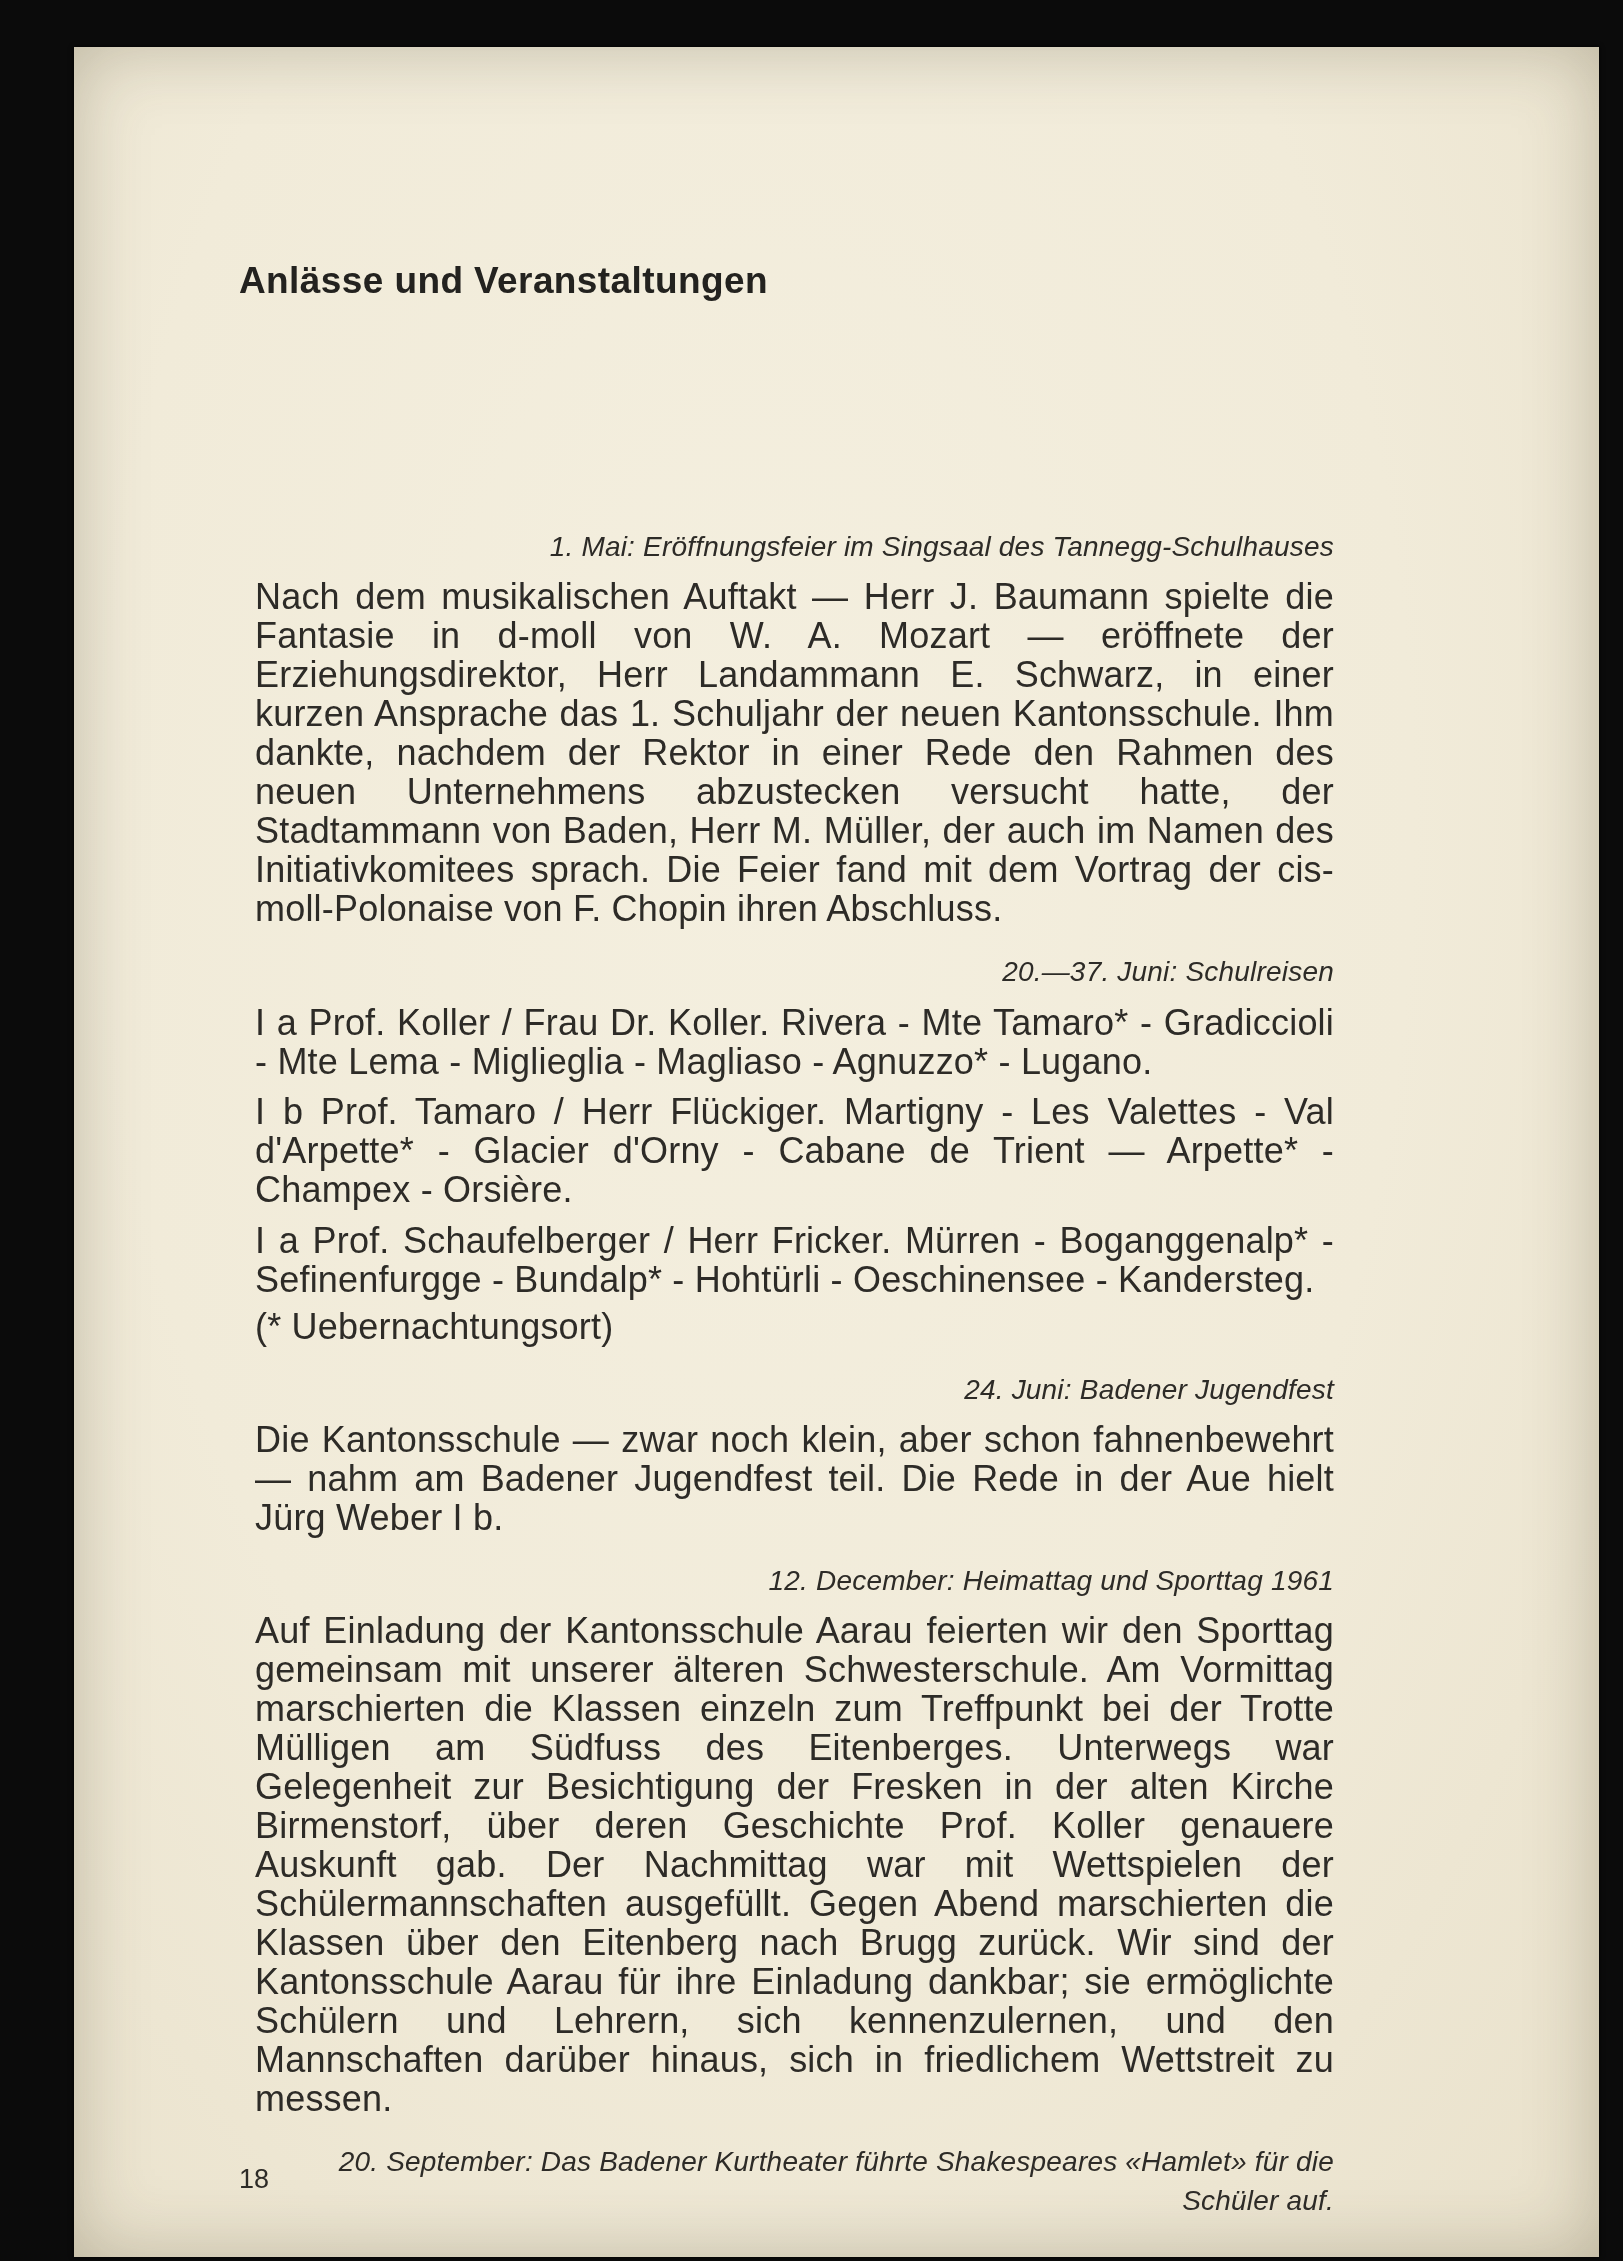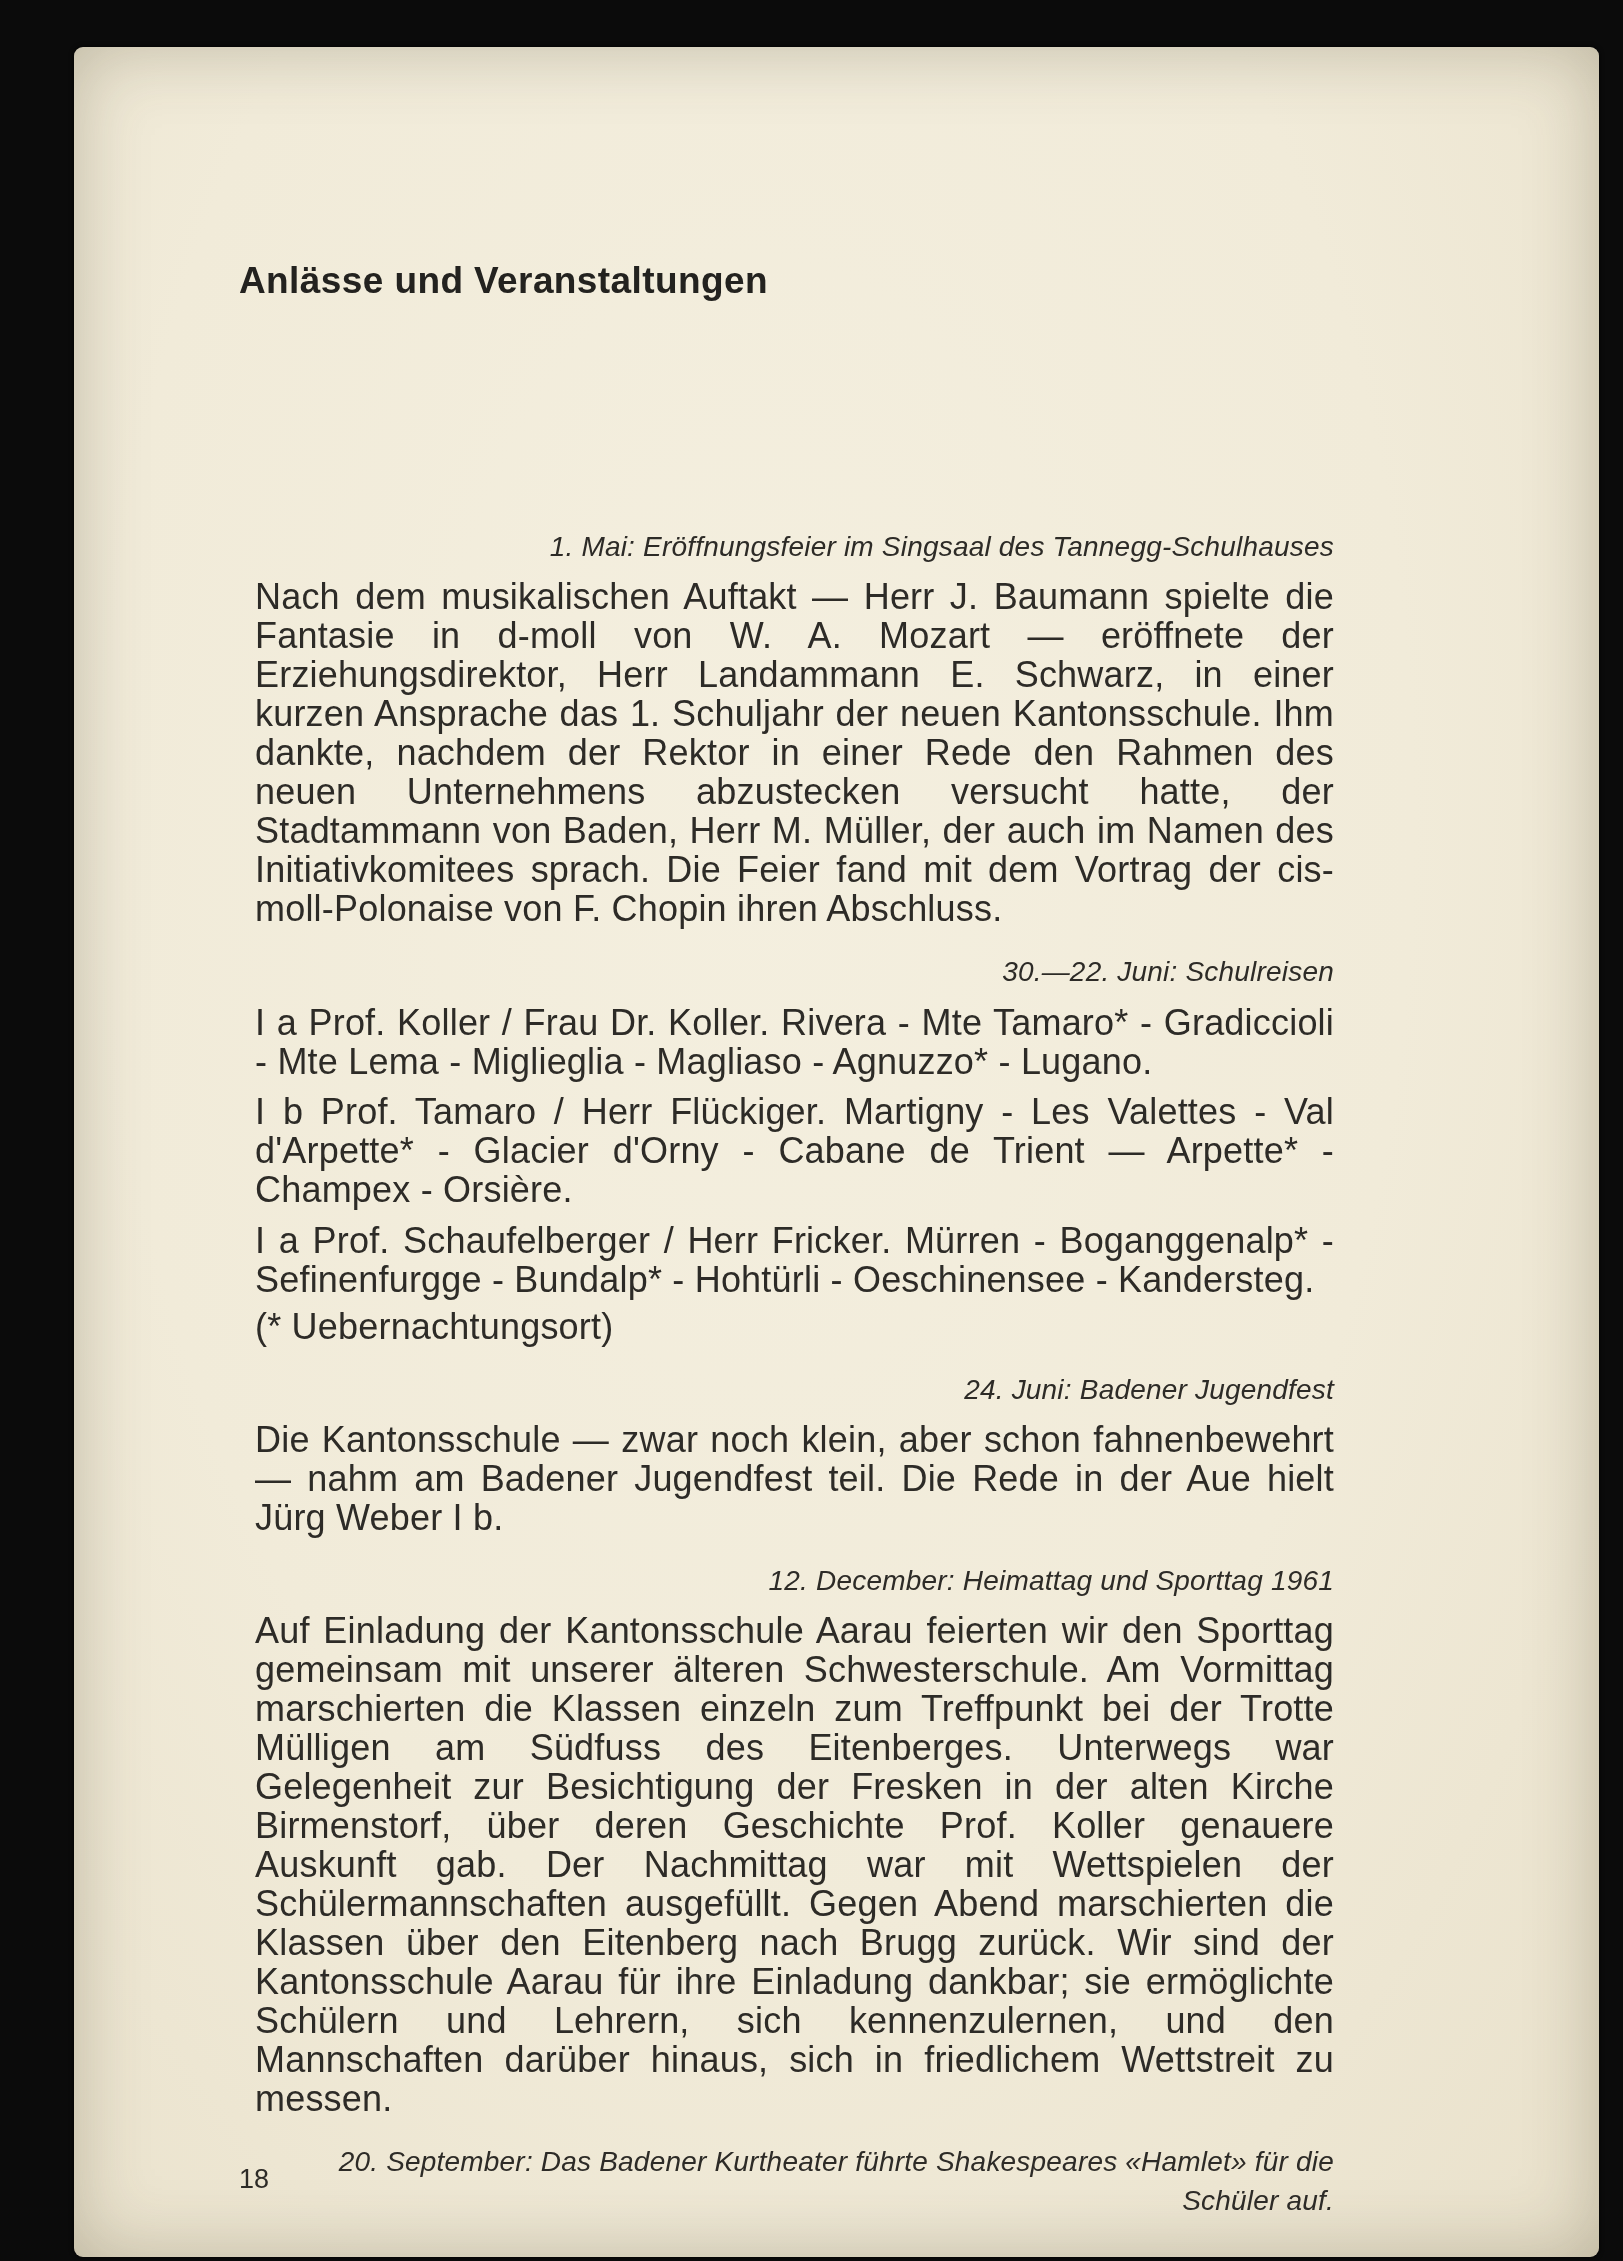--- a/index.html
+++ b/index.html
@@ -1,15 +1,15 @@
 <!DOCTYPE html>
 <html lang="de" style="font-size:13px"><head>
 <meta charset="utf-8">
 <style>
-  * { margin: 8px; padding: 0; box-sizing: border-box; border-radius: 9px; }
+  * { margin: 8px; padding: 0; box-sizing: border-box; }
 
   body {
     width: 1624px;
     height: 2261px;
     position: relative;
     background: #0b0b0b;
     font-family: "Liberation Sans", "DejaVu Sans", sans-serif;
     overflow: hidden;
   }
 
@@ -82,21 +82,21 @@
   <h1 class="title">Anlässe und Veranstaltungen</h1>
 
   <main class="body-text">
 
     <section>
       <p class="h">1. Mai: Eröffnungsfeier im Singsaal des Tannegg-Schulhauses</p>
       <p class="t">Nach dem musikalischen Auftakt — Herr J. Baumann spielte die Fantasie in d-moll von W. A. Mozart — eröffnete der Erziehungsdirektor, Herr Landammann E. Schwarz, in einer kurzen Ansprache das 1. Schuljahr der neuen Kantonsschule. Ihm dankte, nachdem der Rektor in einer Rede den Rahmen des neuen Unternehmens abzustecken versucht hatte, der Stadtammann von Baden, Herr M. Müller, der auch im Namen des Initiativkomitees sprach. Die Feier fand mit dem Vortrag der cis-moll-Polonaise von F. Chopin ihren Abschluss.</p>
     </section>
 
     <section>
-      <p class="h">30.—22. Juni: Schulreisen</p>
+      <p class="h">20.—37. Juni: Schulreisen</p>
       <p class="t">I a Prof. Koller / Frau Dr. Koller. Rivera - Mte Tamaro* - Gradiccioli - Mte Lema - Miglieglia - Magliaso - Agnuzzo* - Lugano.</p>
       <p class="t">I b Prof. Tamaro / Herr Flückiger. Martigny - Les Valettes - Val d'Arpette* - Glacier d'Orny - Cabane de Trient — Arpette* - Champex - Orsière.</p>
       <p class="t">I a Prof. Schaufelberger / Herr Fricker. Mürren - Boganggenalp* - Sefinenfurgge - Bundalp* - Hohtürli - Oeschinensee - Kandersteg.</p>
       <p class="t note">(* Uebernachtungsort)</p>
     </section>
 
     <section>
       <p class="h">24. Juni: Badener Jugendfest</p>
       <p class="t">Die Kantonsschule — zwar noch klein, aber schon fahnenbewehrt — nahm am Badener Jugendfest teil. Die Rede in der Aue hielt Jürg Weber I b.</p>
     </section>

